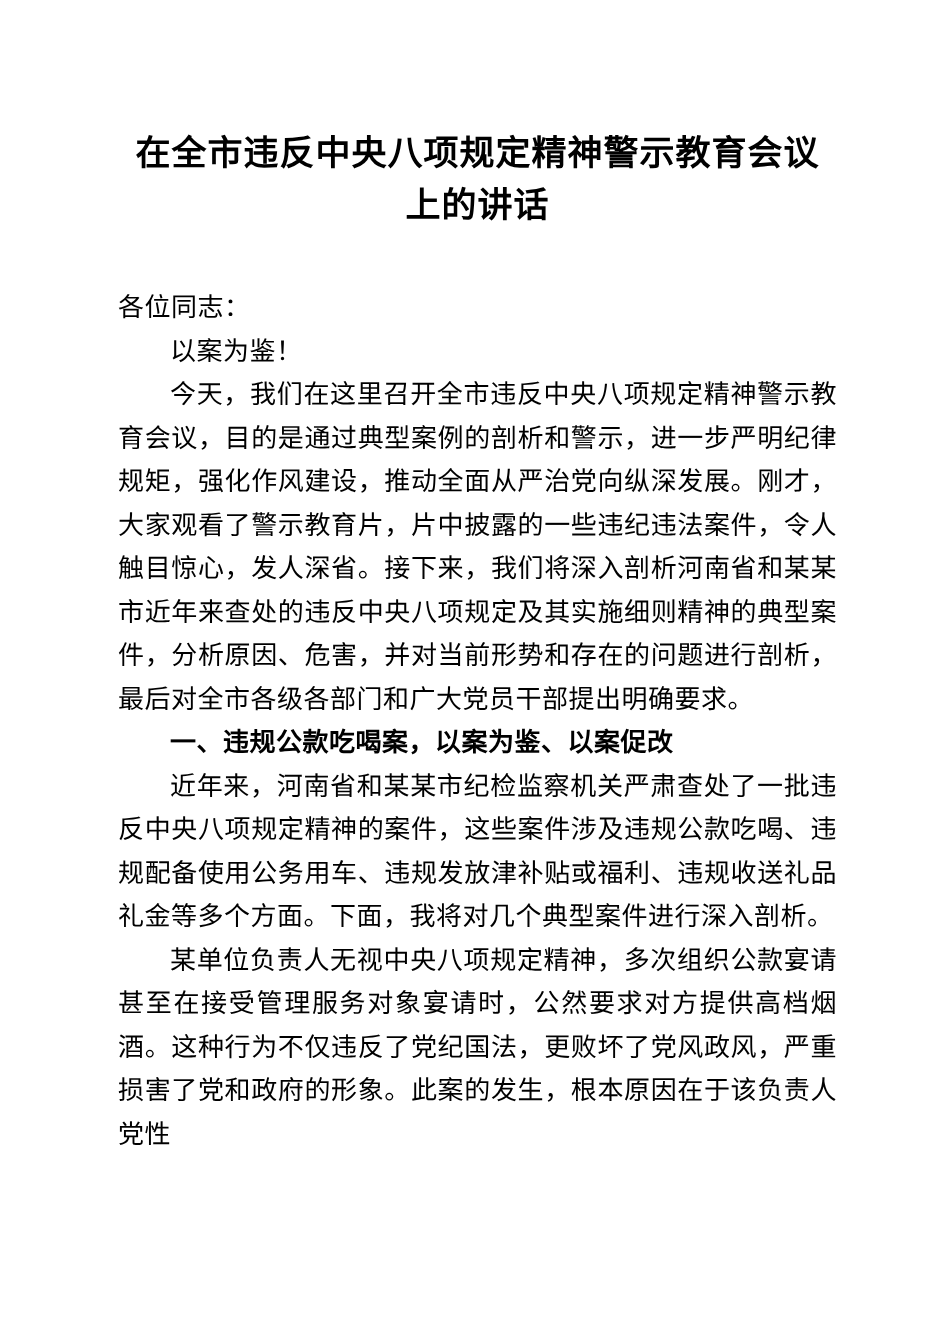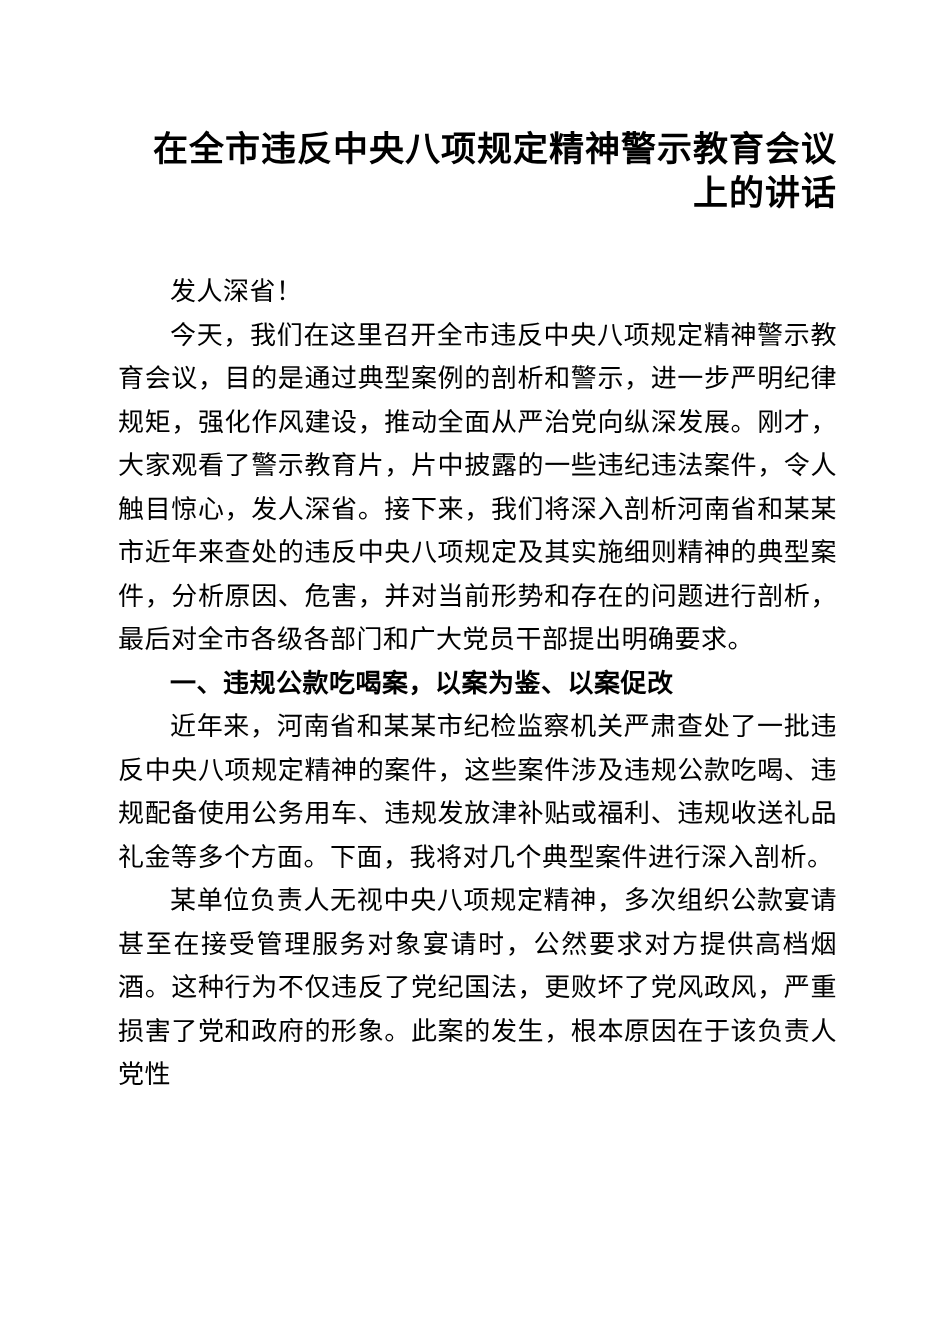--- a/index.html
+++ b/index.html
@@ -16,22 +16,22 @@
     background: #ffffff;
     color: #000000;
     overflow: hidden;
     font-family: "Liberation Serif", "DejaVu Serif", serif;
     padding: 128px 113px 0 118px;
   }
 
   .doc-title {
     font-size: 35px;
     font-weight: bold;
-    line-height: 44px;
-    text-align: right;
+    line-height: 52px;
+    text-align: center;
     letter-spacing: 1px;
     color: #000000;
     font-family: "Liberation Serif", "DejaVu Serif", serif;
     margin-bottom: 54px;
   }
 
   .doc-body {
     width: 100%;
   }
 
@@ -68,19 +68,20 @@
   }
 </style>
 </head>
 <body>
 
 <div class="page">
   <h1 class="doc-title">在全市违反中央八项规定精神警示教育会议上的讲话</h1>
 
   <div class="doc-body">
 
-      <p class="para body">发人深省！</p>
+  <p class="para salutation">各位同志：</p>
+      <p class="para body">以案为鉴！</p>
       <p class="para body">今天，我们在这里召开全市违反中央八项规定精神警示教育会议，目的是通过典型案例的剖析和警示，进一步严明纪律规矩，强化作风建设，推动全面从严治党向纵深发展。刚才，大家观看了警示教育片，片中披露的一些违纪违法案件，令人触目惊心，发人深省。接下来，我们将深入剖析河南省和某某市近年来查处的违反中央八项规定及其实施细则精神的典型案件，分析原因、危害，并对当前形势和存在的问题进行剖析，最后对全市各级各部门和广大党员干部提出明确要求。</p>
       <p class="para heading1">一、违规公款吃喝案，以案为鉴、以案促改</p>
       <p class="para body">近年来，河南省和某某市纪检监察机关严肃查处了一批违反中央八项规定精神的案件，这些案件涉及违规公款吃喝、违规配备使用公务用车、违规发放津补贴或福利、违规收送礼品礼金等多个方面。下面，我将对几个典型案件进行深入剖析。</p>
       <p class="para body">某单位负责人无视中央八项规定精神，多次组织公款宴请甚至在接受管理服务对象宴请时，公然要求对方提供高档烟酒。这种行为不仅违反了党纪国法，更败坏了党风政风，严重损害了党和政府的形象。此案的发生，根本原因在于该负责人党性</p>
     </div>
 </div>
 
 </body></html>

